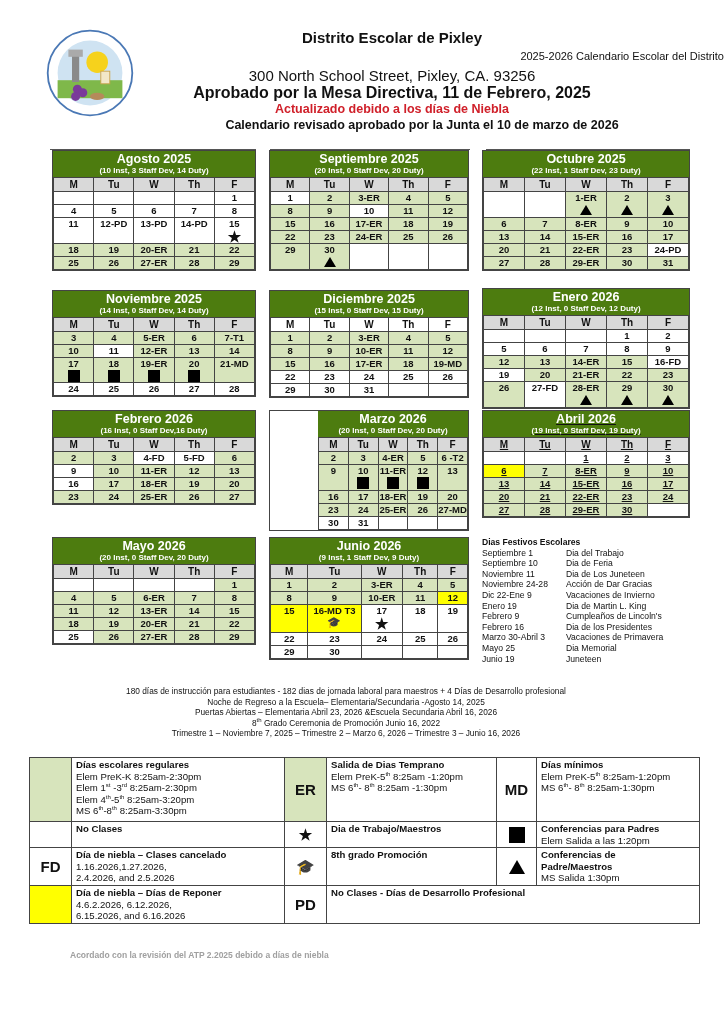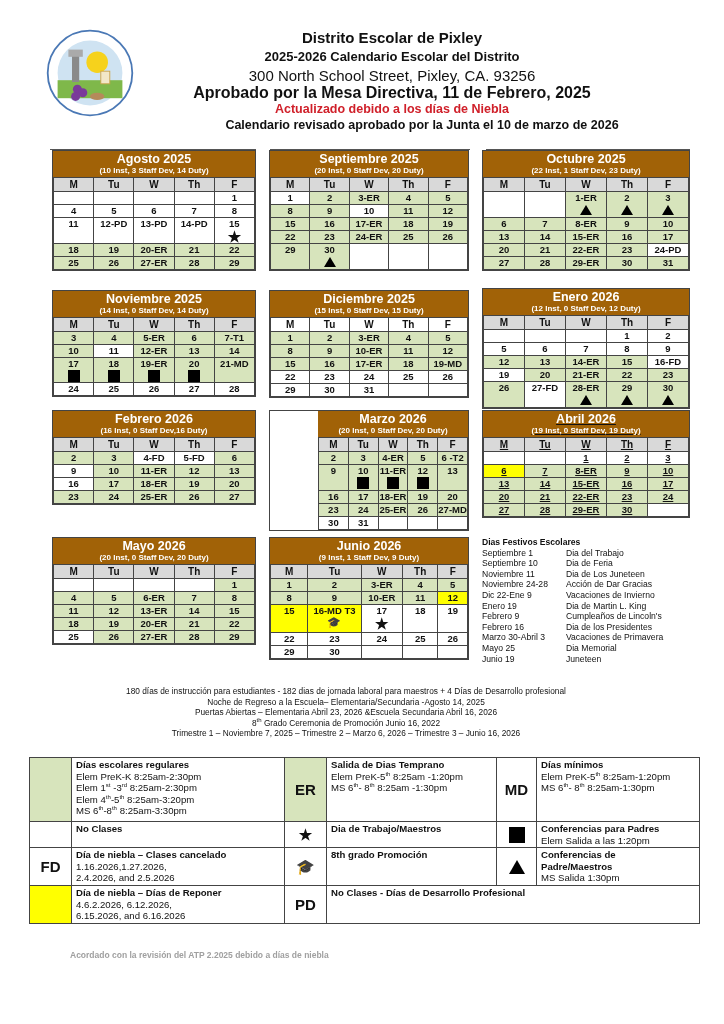--- a/index.html
+++ b/index.html
@@ -1,29 +1,29 @@
 <!DOCTYPE html>
 <html><head>
 <meta charset="utf-8">
 <style>
   * { box-sizing: border-box; margin: 0; padding: 0; }
   body { width: 724px; height: 1024px; background: #ffffff; font-family: "Liberation Sans", sans-serif; color: #111; position: relative; overflow: hidden; }
   .header { position: absolute; top: 28px; left: 0; width: 724px; text-align: center; }
   .header .l1 { font-size: 15px; font-weight: bold; line-height: 19px; margin-left: 60px; }
-  .header .l2 { font-size: 13px; font-weight: bold; line-height: 19px; margin-left: 60px; }
+  .header .l2 { font-size: 11px; font-weight: normal; line-height: 19px; margin-left: 60px; text-align: right; }
   .header .l3 { font-size: 15px; font-weight: normal; line-height: 19px; margin-left: 60px; }
   .header .l4 { font-size: 16px; font-weight: bold; line-height: 16px; margin-left: 60px; }
   .header .l5 { font-size: 12.5px; font-weight: bold; line-height: 16px; color: #d0202a; margin-left: 60px; }
   .header .l6 { font-size: 12.5px; font-weight: bold; line-height: 16px; margin-left: 120px; }
   .logo { position: absolute; left: 45px; top: 28px; width: 90px; height: 90px; }
   .hr { position: absolute; top: 149px; height: 1px; background: #555; }
 
   .cal { position: absolute; border: 1px solid #444; background: #fff; }
   .cal table { border-collapse: collapse; width: 100%; table-layout: fixed; }
-  .cal .mhead { background: #a16207; color: #fff; text-align: center; }
+  .cal .mhead { background: #4d7c0f; color: #fff; text-align: center; }
   .cal .mname { font-size: 12.5px; font-weight: bold; line-height: 14px; padding-top: 1px; }
   .cal .msub { font-size: 8px; font-weight: bold; line-height: 10px; padding-bottom: 1px; }
   .cal th { background: #d9d9d9; font-size: 10px; font-weight: bold; border: 1px solid #444; height: 14px; }
   .cal td { font-size: 9.5px; font-weight: bold; text-align: center; vertical-align: top; border: 1px solid #444; height: 12.5px; line-height: 12px; position: relative; }
   .cal td.g { background: #d7e4bc; }
   .cal td.w { background: #ffffff; }
   .cal td.y { background: #ffff00; }
   .cal td.tall { height: 26px; }
   .cal td.tall2 { height: 24px; }
   .tri { width: 0; height: 0; border-left: 6px solid transparent; border-right: 6px solid transparent; border-bottom: 10px solid #000; margin: 1px auto 0; }

